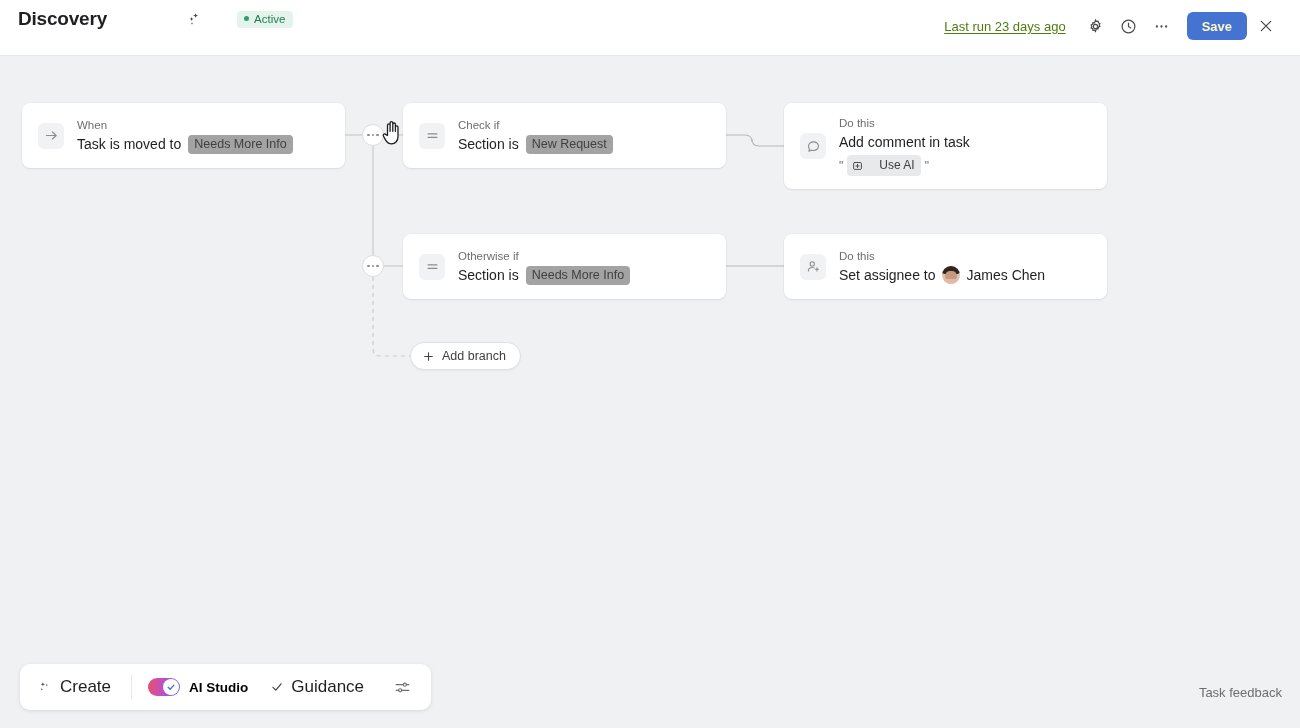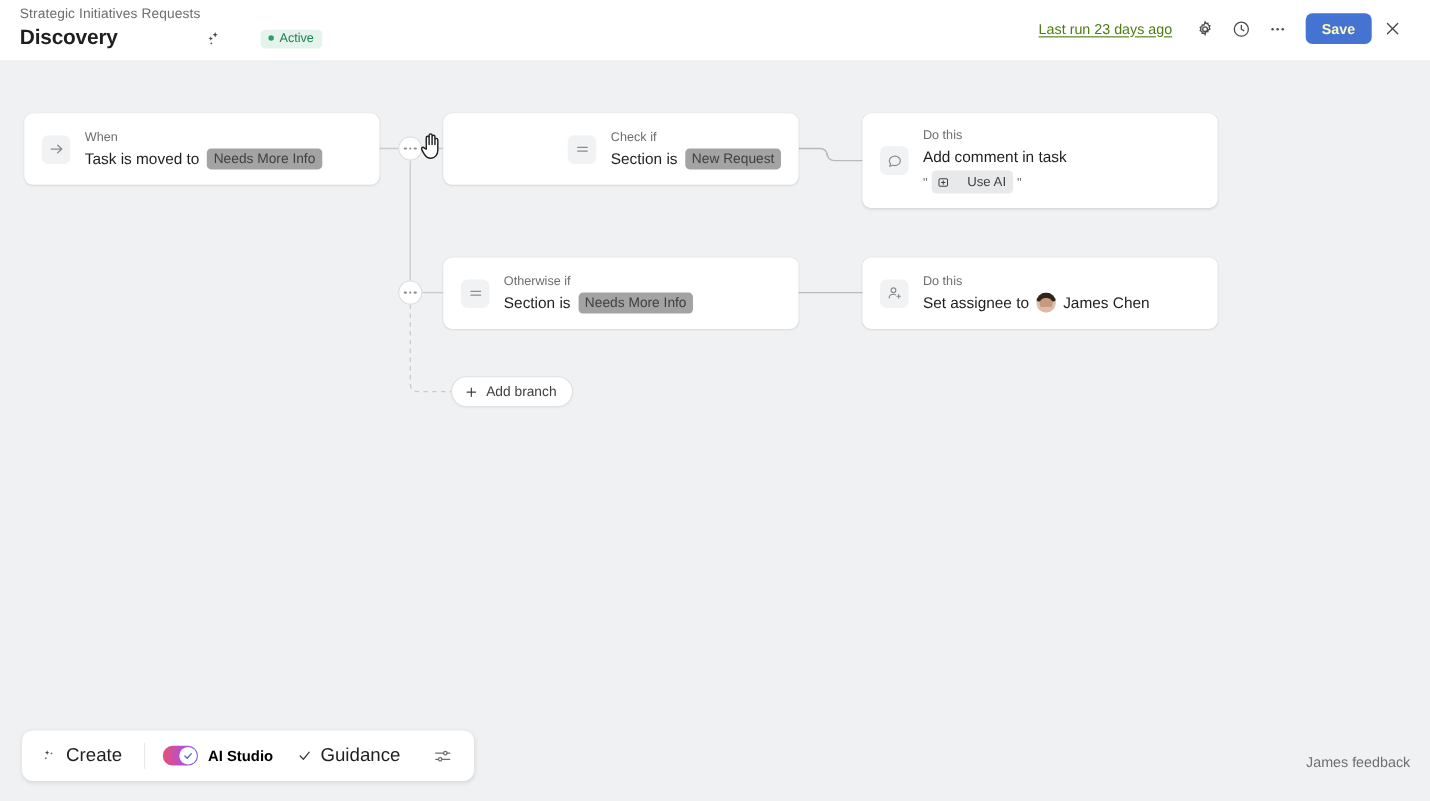--- a/index.html
+++ b/index.html
@@ -200,21 +200,20 @@
   .share-feedback {
     position: absolute; right: 18px; bottom: 28px;
     font-size: 13px; color: #6d6e6f; cursor: pointer;
   }
 </style>
 </head>
 <body>
 
 <div class="header">
   <div class="hdr-left">
-    <div class="breadcrumb">Strategic Initiatives Requests</div>
     <div class="title-row">
       <div class="page-title">Discovery</div>
       <span class="sparkle-icon">
         <svg width="16" height="16" viewBox="0 0 16 16" fill="currentColor">
           <path d="M9.6 2.2l.65 1.75 1.75.65-1.75.65-.65 1.75-.65-1.75-1.75-.65 1.75-.65z"></path>
           <path d="M5.6 6.0l.55 1.5 1.5.55-1.5.55-.55 1.5-.55-1.5-1.5-.55 1.5-.55z"></path>
           <path d="M6.0 11.2l.35.95.95.35-.95.35-.35.95-.35-.95-.95-.35.95-.35z"></path>
         </svg>
       </span>
       <span class="status-badge">
@@ -292,21 +291,21 @@
       </div>
     </div>
   </div>
 
   <div class="dots-handle" style="left:362px; top:67px;">
     <i></i>
       <i></i>
       <i></i>
   </div>
 
-  <div class="node" style="left:403px; top:46px; width:323px; height:65px; padding:0 16px;justify-content:flex-end;">
+  <div class="node" style="left:403px; top:46px; width:323px; height:65px; padding:0 16px;">
     <span class="node-icon">
       <svg width="15" height="15" viewBox="0 0 24 24" fill="none" stroke="currentColor" stroke-width="1.9" stroke-linecap="round">
         <path d="M5 9.5h14M5 15h14"></path>
       </svg>
     </span>
     <div class="node-body">
       <div class="node-kicker">Check if</div>
       <div class="node-text">
         <span>Section is</span>
         <span class="chip">New Request</span>
@@ -432,14 +431,14 @@
     <span class="bb-item sliders-btn">
       <svg width="17" height="17" viewBox="0 0 24 24" fill="none" stroke="currentColor" stroke-width="1.6" stroke-linecap="round">
         <path d="M3 8h10M17.5 8H21"></path>
         <circle cx="15.3" cy="8" r="2.2"></circle>
         <path d="M21 16H11M6.5 16H3"></path>
         <circle cx="8.7" cy="16" r="2.2"></circle>
       </svg>
     </span>
   </div>
 
-  <span class="share-feedback">James feedback</span>
+  <span class="share-feedback">Task feedback</span>
 </div>
 
 </body></html>

